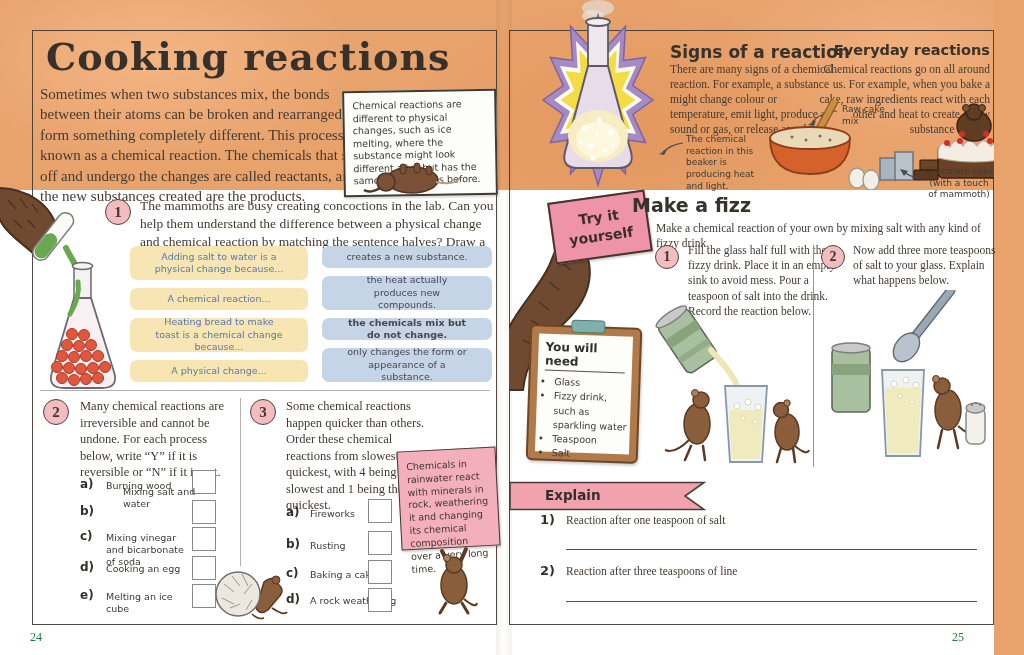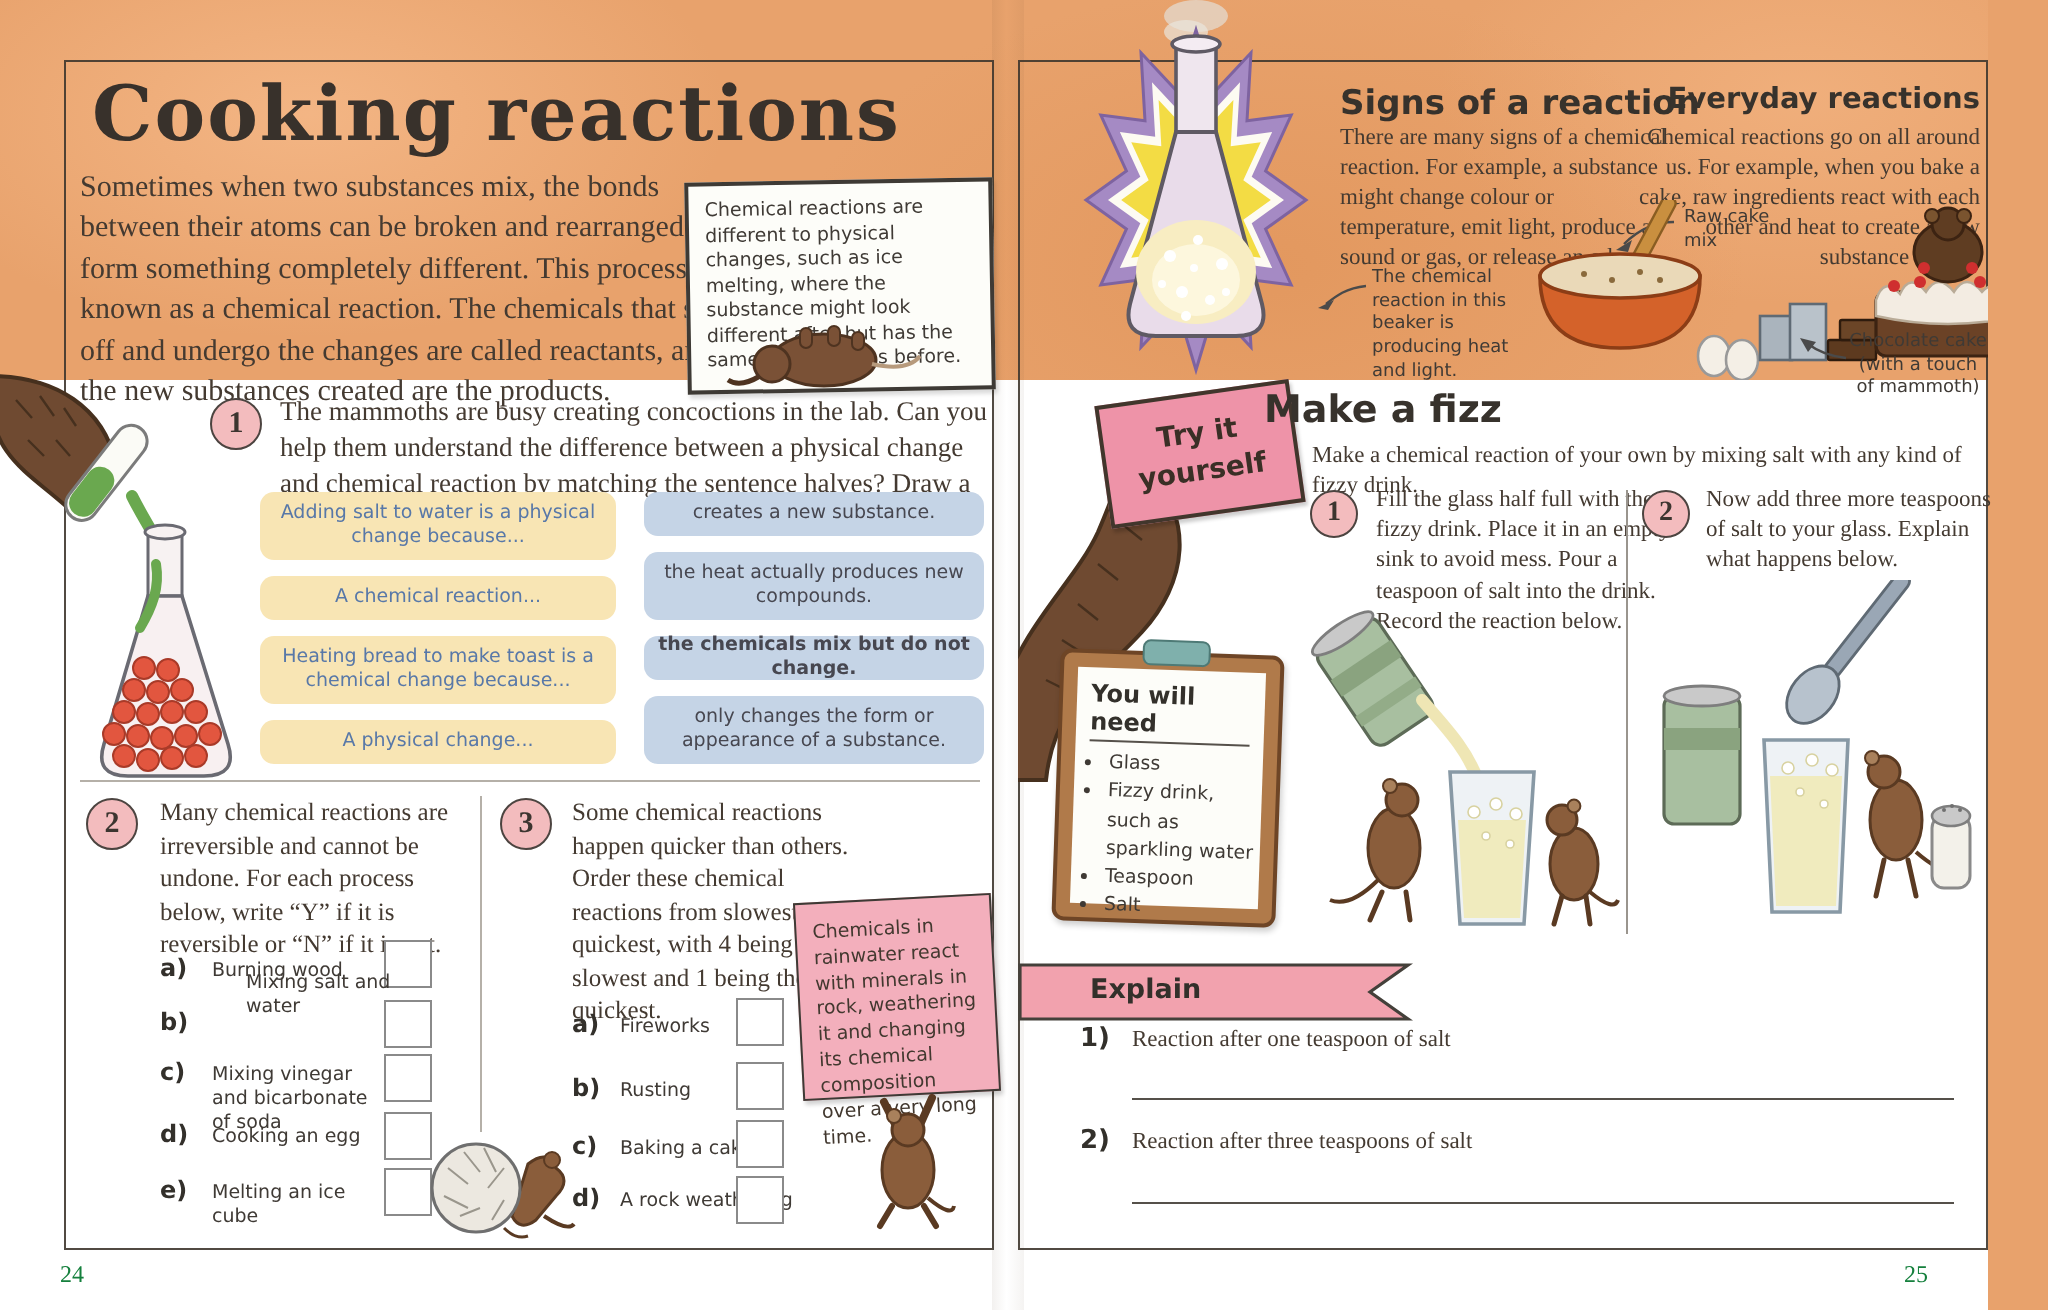--- a/index.html
+++ b/index.html
@@ -29,21 +29,21 @@
 
   .whiteboard { background:#fdfdf9; border:2px solid #3e3a35; padding:7px 8px;
     transform:rotate(-1deg); box-shadow:1px 2px 2px rgba(0,0,0,.15); }
   .hand-sm { font-size:9.5px; line-height:1.32; color:#3f3a35; }
 
   .badge { width:26px; height:26px; border-radius:50%; background:#f3bcbe;
     border:1.5px solid #4c4440; display:flex; align-items:center; justify-content:center;
     font-family:"Liberation Serif", serif; font-weight:bold; font-size:15px; color:#3c3530; }
 
   .match-box { border-radius:7px; display:flex; align-items:center; justify-content:center;
-    text-align:center; padding:2px 5px; font-size:9.5px; line-height:1.3; }
+    text-align:center; padding:2px 24px; font-size:9.5px; line-height:1.3; }
   .match-yellow { background:#f8e5b4; color:#5878a8; }
   .match-blue   { background:#c5d4e6; color:#474750; }
 
   .prompt { font-size:12.5px; line-height:1.32; color:#443a31; }
   .item-label { font-family:"DejaVu Sans", sans-serif; font-weight:bold; font-size:12px; color:#33302b; }
   .item-text  { font-family:"DejaVu Sans", sans-serif; font-size:9.5px; line-height:1.25; color:#3f3a35; }
   .answer-box { width:24px; height:24px; background:#fff; border:1.5px solid #8a8a8a; }
 
   .divider-h { height:1px; background:#b5b0a8; }
   .divider-v { width:1px; background:#b5b0a8; }
@@ -405,16 +405,16 @@
 <svg class="abs" style="left:509px; top:481px;" width="198" height="30" viewBox="0 0 198 30">
   <path d="M1,1.5 H195 L176,15 L195,28.5 H1 Z" fill="#f2a2ae" stroke="#44403a" stroke-width="1.6"></path>
 </svg>
 <div class="abs hand" style="left:545px; top:487px; font-weight:bold; font-size:13.5px; color:#33302b;">Explain</div>
 
 <div class="abs item-label hand" style="left:540px; top:512px; font-size:13px;">1)</div>
 <div class="abs body-text" style="left:566px; top:513px; width:300px;">Reaction after one teaspoon of salt</div>
 <div class="abs answer-line" style="left:566px; top:549px; width:411px;"></div>
 
 <div class="abs item-label hand" style="left:540px; top:563px; font-size:13px;">2)</div>
-<div class="abs body-text" style="left:566px; top:564px; width:300px;">Reaction after three teaspoons of salt</div>
+<div class="abs body-text" style="left:566px; top:564px; width:300px;">Reaction after three teaspoons of line</div>
 <div class="abs answer-line" style="left:566px; top:601px; width:411px;"></div>
 
 <div class="abs pagenum" style="left:952px; top:630px;">25</div>
 
 </body></html>

